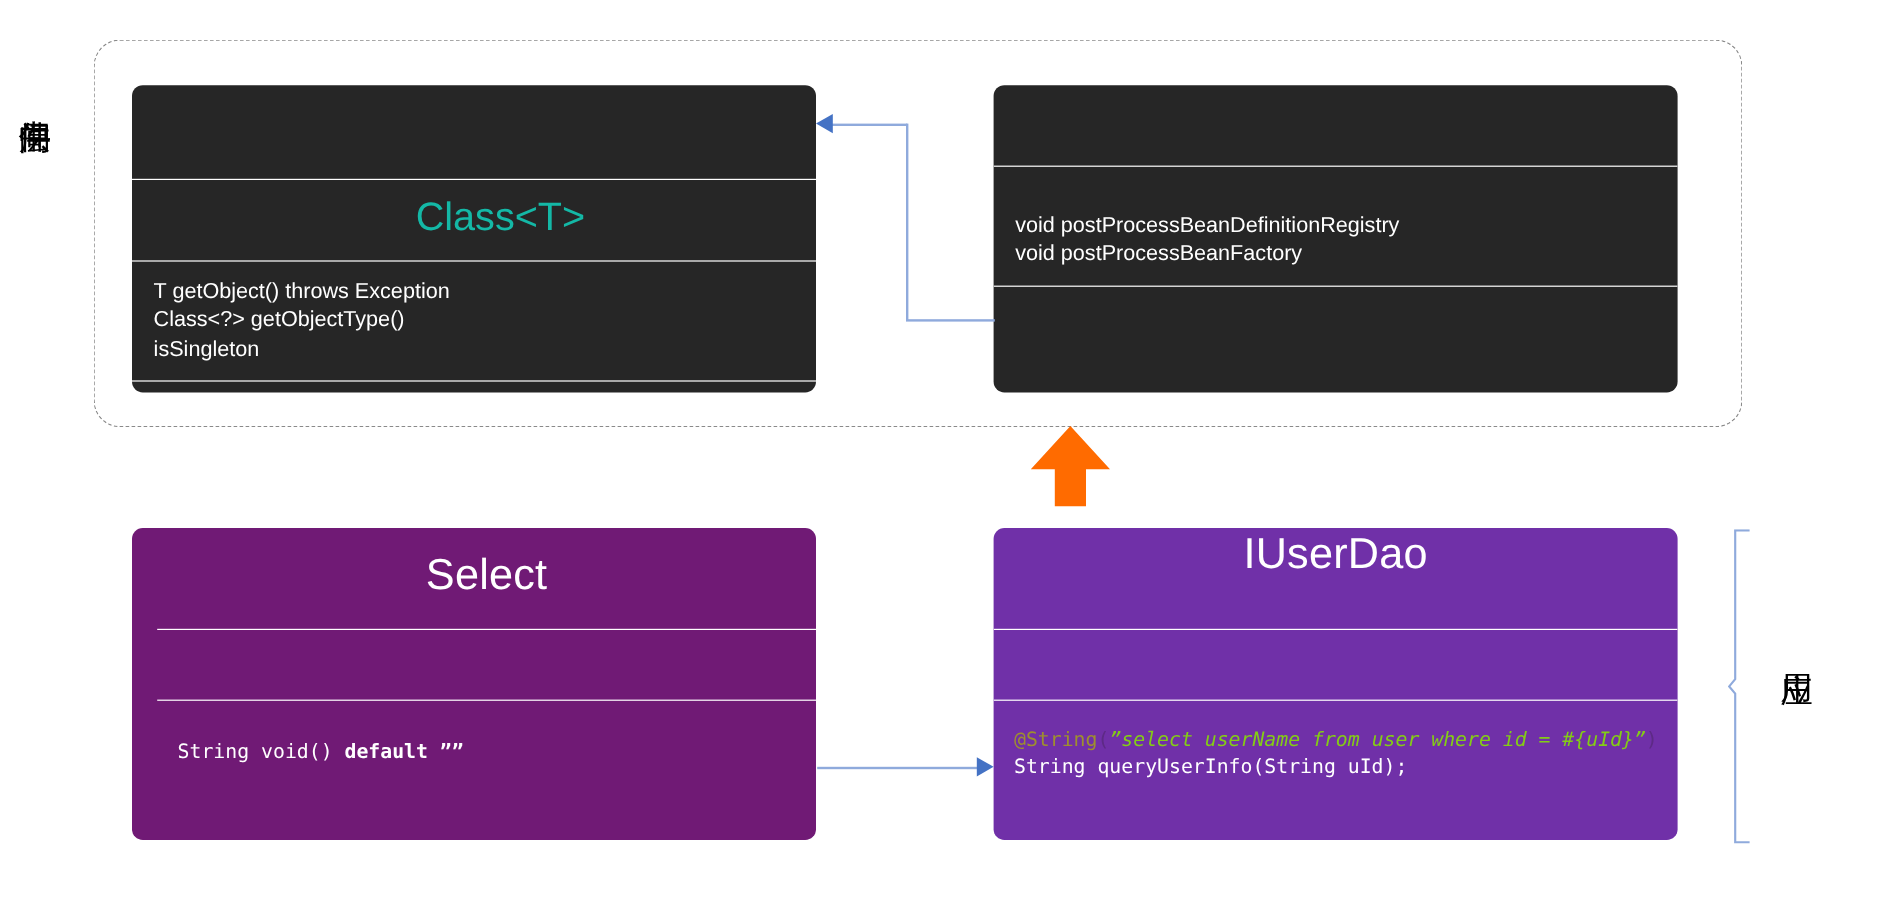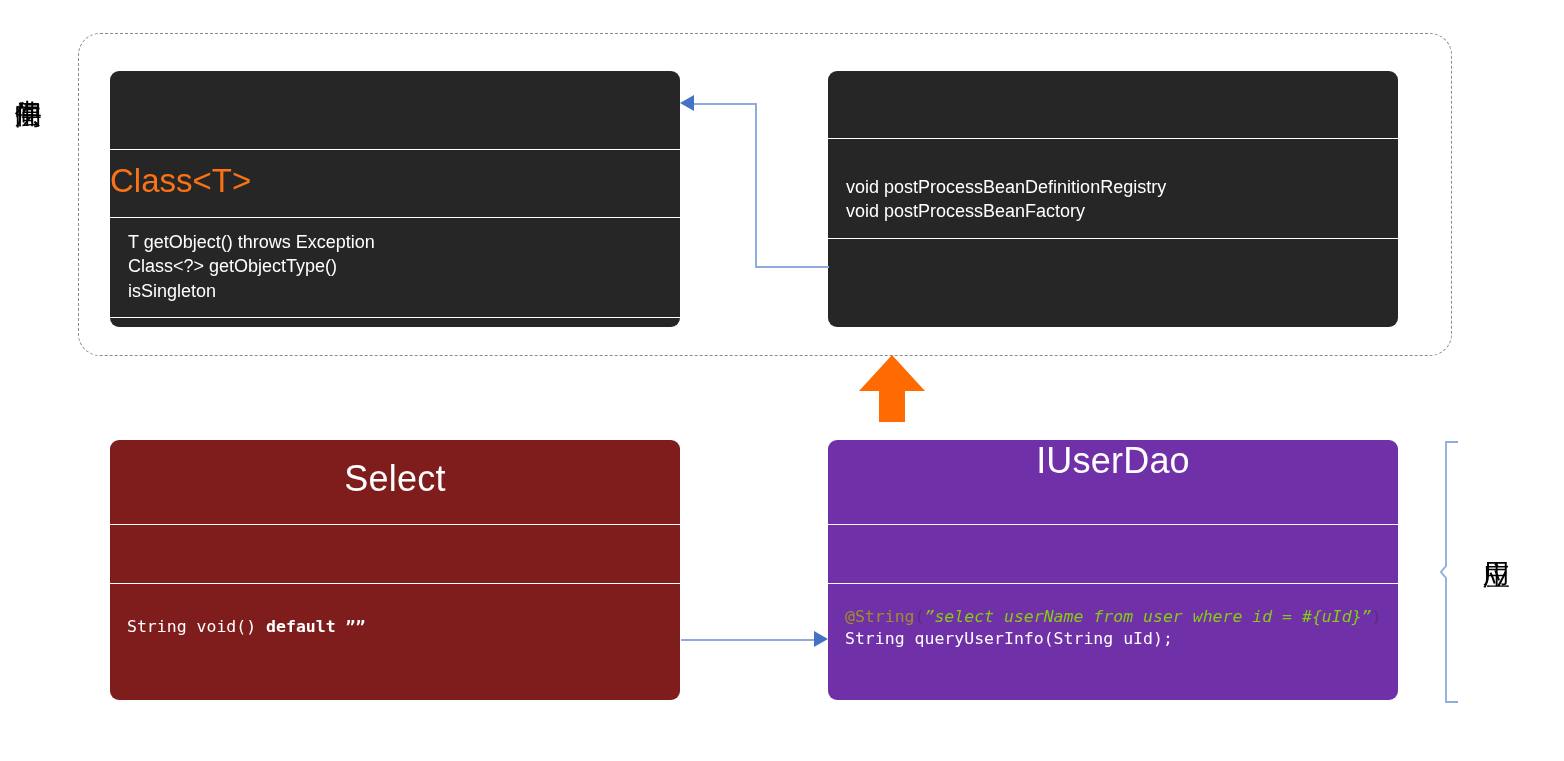--- a/index.html
+++ b/index.html
@@ -51,37 +51,38 @@
   
   .uml-box {
     position: absolute;
     border-radius: 9px;
     box-sizing: border-box;
     overflow: hidden;
     display: flex;
     flex-direction: column;
   }
   .uml-box.dark { background: #262626; }
-  .uml-box.cyan { background: #7f1d1d; }
+  .uml-box.cyan { background: #701a75; padding-left: 21px; }
   .uml-box.purple { background: #7030a8; }
 
   .uml-title {
     color: #ffffff;
     font-size: 36px;
     font-weight: 300;
     text-align: center;
     letter-spacing: 0.2px;
     white-space: nowrap;
   }
   .uml-subtitle {
-    color: #f97316;
+    color: #14b8a6;
     font-size: 33px;
     font-weight: 300;
-    text-align: left;
+    text-align: center;
     white-space: nowrap;
+    padding-left: 44px;
   }
   .uml-compartment {
     position: relative;
   }
   .divider {
     position: absolute;
     left: 0;
     right: 0;
     height: 1.4px;
     background: #ffffff;

